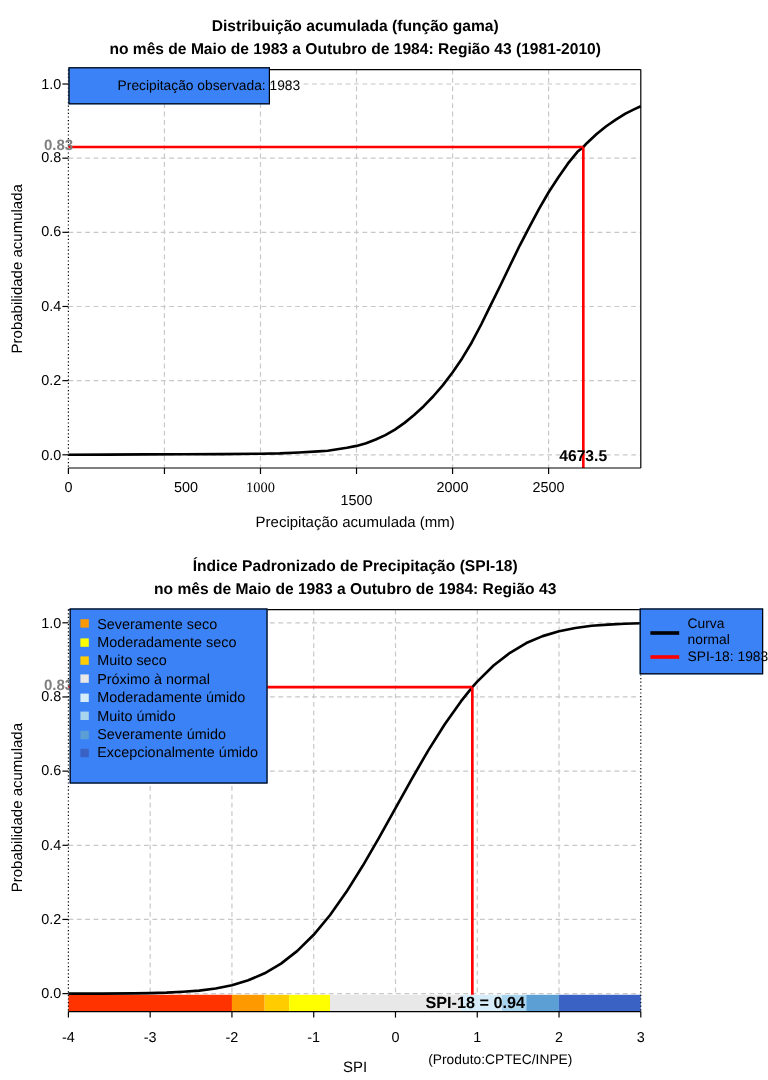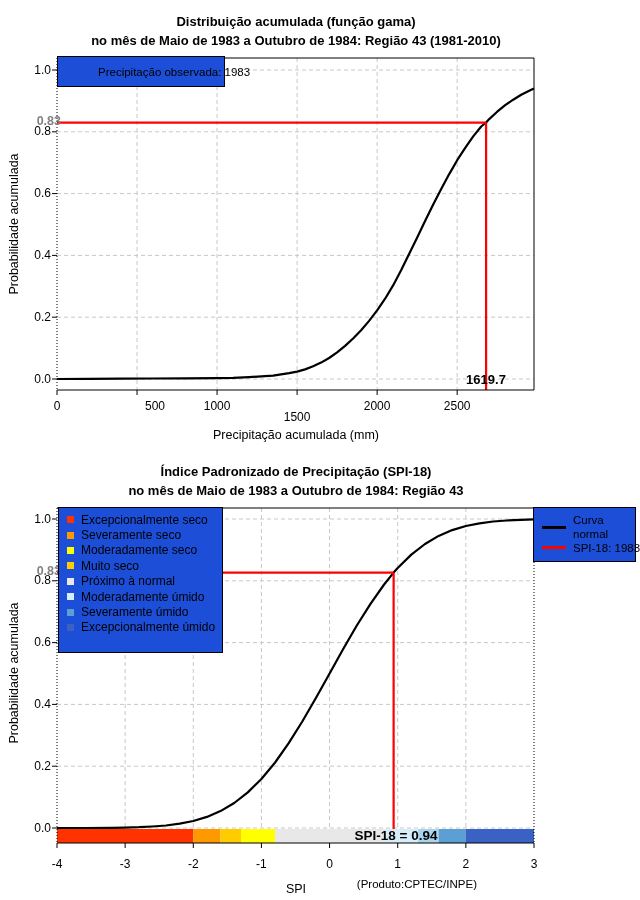--- a/index.html
+++ b/index.html
@@ -9,21 +9,21 @@
   #chart1{top:0;height:455px;}
   #chart2{top:455px;height:445px;}
   .chart svg{position:absolute;left:0;top:0;z-index:1;}
   .title{position:absolute;left:0;width:592px;text-align:center;font-weight:bold;
          font-size:13px;line-height:18px;white-space:nowrap;z-index:3;}
   .xlabel{position:absolute;left:0;width:592px;text-align:center;font-size:12.5px;z-index:3;}
   .ylabel{position:absolute;font-size:12.5px;white-space:nowrap;
           transform:translate(-50%,-50%) rotate(-90deg);z-index:3;}
   .tickx{position:absolute;width:56px;text-align:center;font-size:12px;z-index:2;}
   .ticky{position:absolute;left:0;width:51px;text-align:right;font-size:12px;z-index:2;}
-  .legendbox{position:absolute;background:#1d4ed8;border:1px solid #000;z-index:4;box-sizing:border-box;justify-content:space-between;}
+  .legendbox{position:absolute;background:#3b82f6;border:1px solid #000;z-index:4;box-sizing:border-box;justify-content:space-between;}
   #leg1{left:57px;top:56px;width:168px;height:31px;display:flex;align-items:center;
         padding-left:10px;}
   #leg1 .sline{display:inline-block;width:22px;height:3px;margin-right:8px;flex:0 0 auto;}
   #leg1 .ltext{font-size:11.5px;white-space:nowrap;}
   #catleg{left:58px;top:52px;width:165px;height:146px;padding:4px 0 0 8px;}
   .catrow{display:flex;align-items:center;height:15.4px;}
   .swatch{display:inline-block;width:7px;height:7px;margin-right:7px;flex:0 0 auto;}
   .catlabel{font-size:12px;white-space:nowrap;}
   #curveleg{left:533px;top:52px;width:103px;height:55px;text-decoration:underline;}
   #curveleg .row{position:absolute;left:39px;font-size:11.5px;white-space:nowrap;}
@@ -80,31 +80,31 @@
         <div class="ticky" style="top: 371.5px;">0.0</div>
         <div class="ticky" style="top: 309.7px;">0.2</div>
         <div class="ticky" style="top: 247.9px;">0.4</div>
         <div class="ticky" style="top: 186.1px;">0.6</div>
         <div class="ticky" style="top: 124.3px;">0.8</div>
         <div class="ticky" style="top: 62.5px;">1.0</div>
       </div>
     <div id="xt1">
         <div class="tickx" style="left: 29px; top: 399px;">0</div>
         <div class="tickx" style="left: 109.034px; top: 399px; text-align: right;">500</div>
-        <div class="tickx" style="left: 189.067px; top: 399px;">1000</div>
+        <div class="tickx" style="left: 189.067px; top: 399px; font-family: Liberation Serif, serif;">1000</div>
         <div class="tickx" style="left: 269.101px; top: 410px;">1500</div>
         <div class="tickx" style="left: 349.134px; top: 399px; text-align: center;">2000</div>
         <div class="tickx" style="left: 429.168px; top: 399px;">2500</div>
       </div>
     <div class="legendbox" id="leg1">
       <span class="sline"></span>
         <span class="ltext">Precipitação observada: 1983</span>
     </div>
     <div class="prob-ann" style="top:114px;">0.83</div>
-    <div class="val-ann" style="left:486px;top:372px;">1619.7</div>
+    <div class="val-ann" style="left:486px;top:372px;">4673.5</div>
   </section>
 
   <section class="chart" id="chart2">
     <svg id="svg2" width="640" height="445">
         <line x1="125.14285714285714" y1="53" x2="125.14285714285714" y2="388" stroke="#c8c8c8" stroke-dasharray="4,3"></line>
         <line x1="193.28571428571428" y1="53" x2="193.28571428571428" y2="388" stroke="#c8c8c8" stroke-dasharray="4,3"></line>
         <line x1="261.42857142857144" y1="53" x2="261.42857142857144" y2="388" stroke="#c8c8c8" stroke-dasharray="4,3"></line>
         <line x1="329.57142857142856" y1="53" x2="329.57142857142856" y2="388" stroke="#c8c8c8" stroke-dasharray="4,3"></line>
         <line x1="397.7142857142857" y1="53" x2="397.7142857142857" y2="388" stroke="#c8c8c8" stroke-dasharray="4,3"></line>
         <line x1="465.85714285714283" y1="53" x2="465.85714285714283" y2="388" stroke="#c8c8c8" stroke-dasharray="4,3"></line>
@@ -163,42 +163,42 @@
         <div class="tickx" style="left: 165.286px; top: 402px;">-2</div>
         <div class="tickx" style="left: 233.429px; top: 402px;">-1</div>
         <div class="tickx" style="left: 301.571px; top: 402px;">0</div>
         <div class="tickx" style="left: 369.714px; top: 402px;">1</div>
         <div class="tickx" style="left: 437.857px; top: 402px;">2</div>
         <div class="tickx" style="left: 506px; top: 402px;">3</div>
       </div>
 
     <div class="legendbox" id="catleg">
         <div class="catrow">
-          <span class="swatch" style="background: rgb(255, 51, 0);"></span>
-          <span class="catlabel">Excepcionalmente seco</span>
-        </div>
-        <div class="catrow">
           <span class="swatch" style="background: rgb(255, 153, 0);"></span>
           <span class="catlabel">Severamente seco</span>
         </div>
         <div class="catrow">
           <span class="swatch" style="background: rgb(255, 255, 0);"></span>
           <span class="catlabel">Moderadamente seco</span>
         </div>
         <div class="catrow">
           <span class="swatch" style="background: rgb(255, 204, 0);"></span>
           <span class="catlabel">Muito seco</span>
         </div>
         <div class="catrow">
           <span class="swatch" style="background: rgb(232, 232, 232);"></span>
           <span class="catlabel">Próximo à normal</span>
         </div>
         <div class="catrow">
           <span class="swatch" style="background: rgb(214, 236, 248);"></span>
           <span class="catlabel">Moderadamente úmido</span>
+        </div>
+        <div class="catrow">
+          <span class="swatch" style="background: rgb(168, 212, 238);"></span>
+          <span class="catlabel">Muito úmido</span>
         </div>
         <div class="catrow">
           <span class="swatch" style="background: rgb(91, 159, 212);"></span>
           <span class="catlabel">Severamente úmido</span>
         </div>
         <div class="catrow">
           <span class="swatch" style="background: rgb(58, 98, 196);"></span>
           <span class="catlabel">Excepcionalmente úmido</span>
         </div>
       </div>

